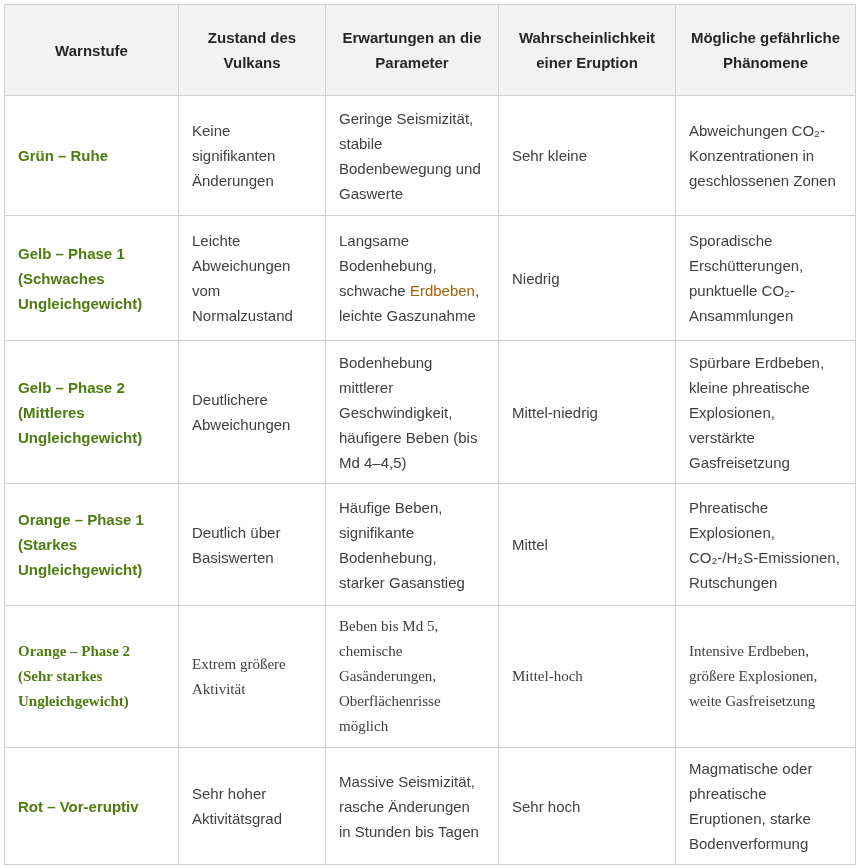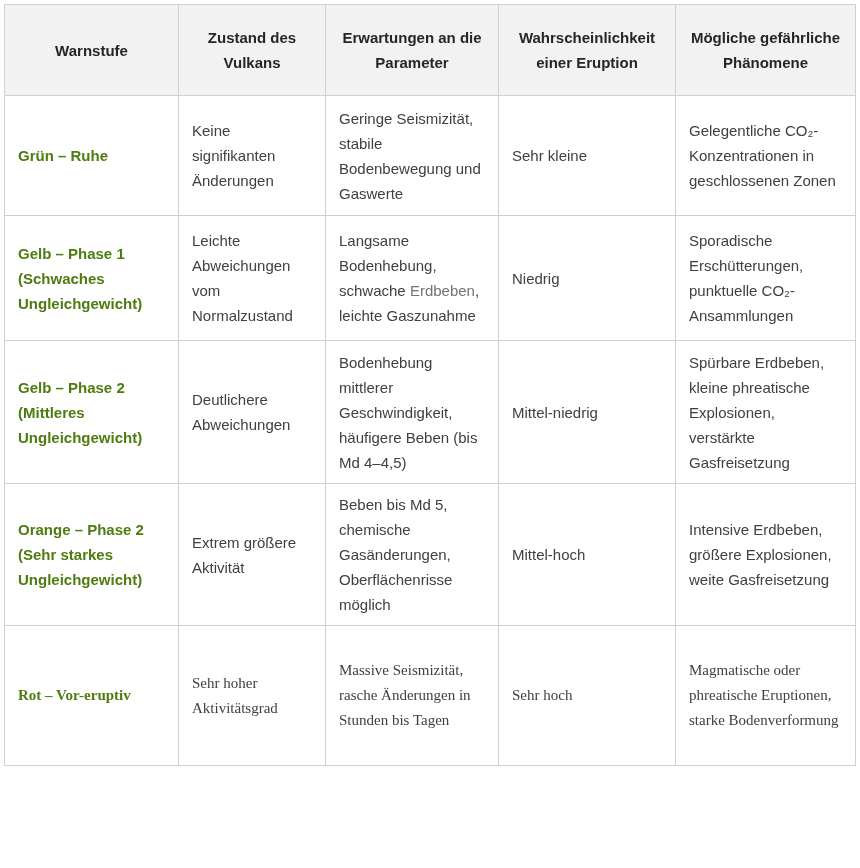--- a/index.html
+++ b/index.html
@@ -57,21 +57,21 @@
   }
   
   tbody tr:nth-child(1) td { height: 120px; }
   tbody tr:nth-child(2) td { height: 125px; }
   tbody tr:nth-child(3) td { height: 143px; }
   tbody tr:nth-child(4) td { height: 122px; }
   tbody tr:nth-child(5) td { height: 140px; font-family: Liberation Serif, serif; }
   tbody tr:nth-child(6) td { height: 117px; }
 
   .link {
-    color: #737373;
+    color: #a16207;
     text-decoration: none;
     cursor: pointer;
   }
 </style>
 </head>
 <body>
 
 <div class="page">
   <table class="warn-table">
     <colgroup>
@@ -89,35 +89,42 @@
         <th>Wahrscheinlichkeit einer Eruption</th>
         <th>Mögliche gefährliche Phänomene</th>
       </tr>
     </thead>
     <tbody id="table-body">
         <tr>
           <td class="rowheader">Grün – Ruhe</td>
           <td>Keine signifikanten Änderungen</td>
           <td>Geringe Seismizität, stabile Bodenbewegung und Gaswerte</td>
           <td>Sehr kleine</td>
-          <td>Gelegentliche CO₂-Konzentrationen in geschlossenen Zonen</td>
+          <td>Abweichungen CO₂-Konzentrationen in geschlossenen Zonen</td>
         </tr>
         <tr>
           <td class="rowheader">Gelb – Phase 1 (Schwaches Ungleichgewicht)</td>
           <td>Leichte Abweichungen vom Normalzustand</td>
           <td><span>Langsame Bodenhebung, schwache </span><span class="link">Erdbeben</span><span>, leichte Gaszunahme</span></td>
           <td>Niedrig</td>
           <td>Sporadische Erschütterungen, punktuelle CO₂-Ansammlungen</td>
         </tr>
         <tr>
           <td class="rowheader">Gelb – Phase 2 (Mittleres Ungleichgewicht)</td>
           <td>Deutlichere Abweichungen</td>
           <td>Bodenhebung mittlerer Geschwindigkeit, häufigere Beben (bis Md 4–4,5)</td>
           <td>Mittel-niedrig</td>
           <td>Spürbare Erdbeben, kleine phreatische Explosionen, verstärkte Gasfreisetzung</td>
+        </tr>
+        <tr>
+          <td class="rowheader">Orange – Phase 1 (Starkes Ungleichgewicht)</td>
+          <td>Deutlich über Basiswerten</td>
+          <td>Häufige Beben, signifikante Bodenhebung, starker Gasanstieg</td>
+          <td>Mittel</td>
+          <td>Phreatische Explosionen, CO₂-/H₂S-Emissionen, Rutschungen</td>
         </tr>
         <tr>
           <td class="rowheader">Orange – Phase 2 (Sehr starkes Ungleichgewicht)</td>
           <td>Extrem größere Aktivität</td>
           <td>Beben bis Md 5, chemische Gasänderungen, Oberflächenrisse möglich</td>
           <td>Mittel-hoch</td>
           <td>Intensive Erdbeben, größere Explosionen, weite Gasfreisetzung</td>
         </tr>
         <tr>
           <td class="rowheader">Rot – Vor-eruptiv</td>

